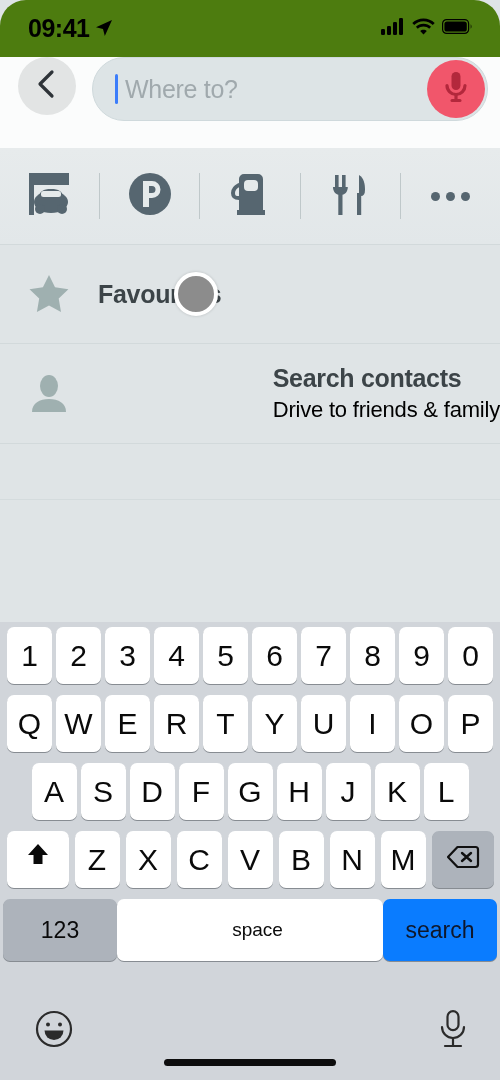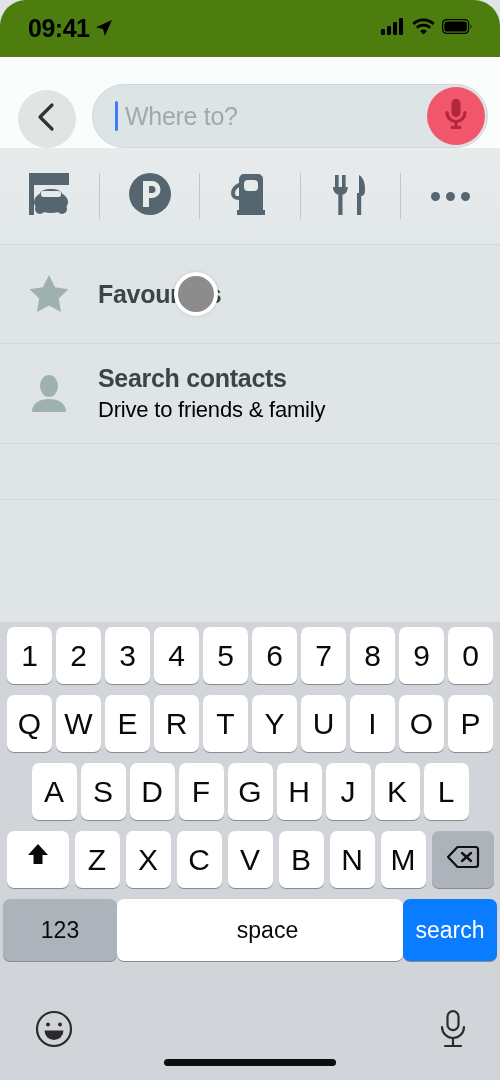--- a/index.html
+++ b/index.html
@@ -21,21 +21,21 @@
   }
   .status-left{ display:flex; align-items:center; gap:2px; }
   .clock{ font-size:25px; font-weight:600; color:#000; letter-spacing:-0.5px; }
   .loc-arrow{ margin-left:3px; margin-top:2px; }
   .status-right{ display:flex; align-items:center; gap:7px; }
 
   
   .header{
     position:absolute; top:57px; left:0; width:500px; height:91px;
     background:#fbfcfc;
-    display:flex; align-items:flex-end; padding:0 12px 0 18px;
+    display:flex; align-items:flex-start; padding:0 12px 0 18px;
   }
   .back-btn{
     width:58px; height:58px; border-radius:50%;
     background:#e2e4e4;
     display:flex; align-items:center; justify-content:center;
     flex:0 0 auto;
   }
   .search-wrap{
     margin-left:16px; flex:1 1 auto; position:relative;
     height:64px;
@@ -84,21 +84,21 @@
   .list{
     position:absolute; top:245px; left:0; width:500px; height:355px;
     background:#dfe4e6;
   }
   .row{
     height:99px; display:flex; align-items:center;
     padding-left:18px;
     border-bottom:1px solid #d2d9db;
     position:relative;
   }
-  .row.contacts{ height:100px; }
+  .row.contacts{ height:100px;justify-content:space-between; }
   .row-ico{ width:62px; display:flex; justify-content:center; align-items:center; flex:0 0 auto;}
   .row-txt{ margin-left:18px; }
   .row-title{ font-size:25px; font-weight:700; color:#3c4448; letter-spacing:-0.3px;}
   .row-sub{ font-size:22px; color:#000000; margin-top:4px; letter-spacing:-0.2px;}
   .list-tail{
     height:56px;
     border-bottom:1px solid #d4dbdd;
   }
 
   
@@ -134,22 +134,22 @@
     flex:0 0 auto;
   }
   .r1 .key{ width:45px; }
   .r2 .key{ width:45px; }
   .r3 .key{ width:45px; }
   .r4 .key{ width:45px; }
   .key.shift, .key.back{
     width:62px; background:#adb3bb;
   }
   .key.num{ width:114px; background:#adb3bb; font-size:23px; }
-  .key.space{ flex:1 1 auto; font-size:23px;padding-left:15px; }
-  .key.search{ width:94px; background:#0a7cff; color:#ffffff; font-size:23px; }
+  .key.space{ flex:1 1 auto; font-size:19px;padding-left:15px; }
+  .key.search{ width:114px; background:#0a7cff; color:#0f172a; font-size:23px; }
   .r5 .key{ height:62px; }
 
   
   .kbfoot{
     position:absolute; left:0; bottom:0; width:500px; height:93px;
     display:flex; align-items:flex-start; justify-content:space-between;
     padding:22px 30px 0 34px;
   }
   .homebar{
     position:absolute; left:50%; transform:translateX(-50%);

